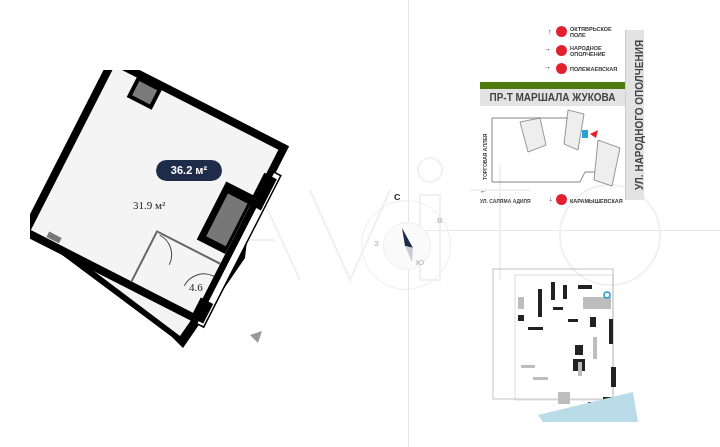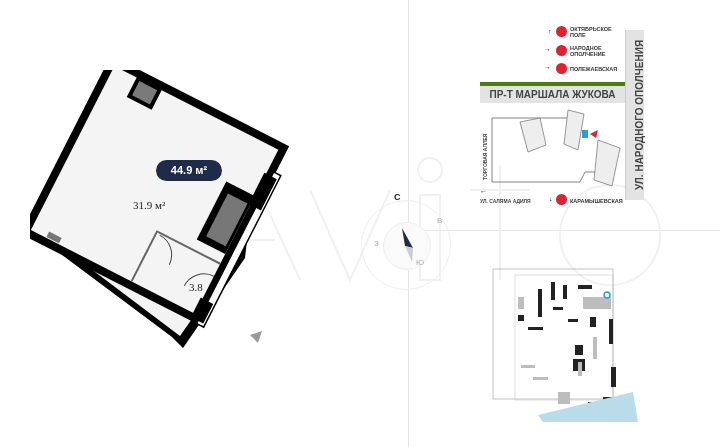--- a/index.html
+++ b/index.html
@@ -56,23 +56,23 @@
     <rect x="243" y="120" width="8" height="170" fill="#fff" stroke="#000" stroke-width="1.5"></rect>
     <rect x="235" y="125" width="14" height="35" fill="#000"></rect>
     <rect x="235" y="265" width="14" height="22" fill="#000"></rect>
 
     <rect x="70" y="275" width="14" height="6" fill="#777"></rect>
   </g>
 
   <polygon points="250,335 262,331 258,343" fill="#999"></polygon>
 </svg>
 
-<div class="abs badge">44.9 м²</div>
+<div class="abs badge">36.2 м²</div>
 <div class="abs area-label" style="left:133px;top:199px;">31.9 м²</div>
-<div class="abs area-label" style="left:189px;top:281px;">3.8</div>
+<div class="abs area-label" style="left:189px;top:281px;">4.6</div>
 
 <div class="abs" style="left:361px;top:200px;width:90px;height:90px;">
   <div class="abs" style="left:0;top:0;width:88px;height:88px;border:1px solid #eee;border-radius:50%;"></div>
   <div class="abs" style="left:22px;top:22px;width:46px;height:46px;border:1px solid #eee;border-radius:50%;background:#fafafa;"></div>
   <svg class="abs" style="left:38px;top:26px;width:20px;height:40px;" viewBox="0 0 20 40">
     <polygon points="3,2 14,22 6,20" fill="#1e2c4a"></polygon>
     <polygon points="6,20 14,22 13,36" fill="#c8ccd4"></polygon>
   </svg>
 </div>
 <div class="abs" style="left:394px;top:192px;font-size:9px;font-weight:bold;color:#222;">С</div>
@@ -95,21 +95,21 @@
     <div>НАРОДНОЕ</div>
       <div>ОПОЛЧЕНИЕ</div>
   </div>
 
   <div class="abs" style="left:74px;top:43px;font-size:7px;color:#222;">→</div>
   <div class="abs" style="left:86px;top:43px;width:11px;height:11px;border-radius:50%;background:#e2202f;"></div>
   <div class="abs metro-label" style="left:100px;top:46px;">
     <div>ПОЛЕЖАЕВСКАЯ</div>
   </div>
 
-  <div class="abs street-h" style="left:10px;top:62px;width:145px;height:17px;line-height:17px;border-top:4px solid #4d7c0f;">ПР-Т МАРШАЛА ЖУКОВА</div>
+  <div class="abs street-h" style="left:10px;top:62px;width:145px;height:17px;line-height:17px;border-top:7px solid #4d7c0f;">ПР-Т МАРШАЛА ЖУКОВА</div>
 
   <div class="abs" style="left:155px;top:10px;width:18px;height:170px;background:#e3e3e3;border-left:1px solid #ccc;"></div>
   <div class="abs" style="left:164px;top:170px;transform-origin:0 0;transform:rotate(-90deg);font-size:10px;font-weight:bold;color:#444;white-space:nowrap;">УЛ. НАРОДНОГО ОПОЛЧЕНИЯ</div>
 
   <svg class="abs" style="left:10px;top:80px;width:145px;height:90px;" viewBox="0 0 145 90">
     <polyline points="12,18 12,82 100,82 105,72 120,72" fill="none" stroke="#666" stroke-width="0.8"></polyline>
     <line x1="12" y1="18" x2="100" y2="18" stroke="#666" stroke-width="0.8"></line>
     <g stroke="#555" stroke-width="0.6" fill="#eee">
       <polygon points="40,22 60,18 66,45 48,52"></polygon>
       <polygon points="88,10 104,14 98,50 84,44"></polygon>

